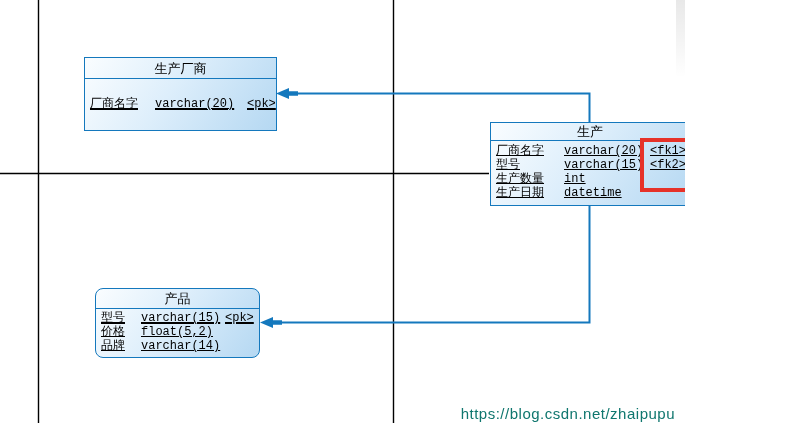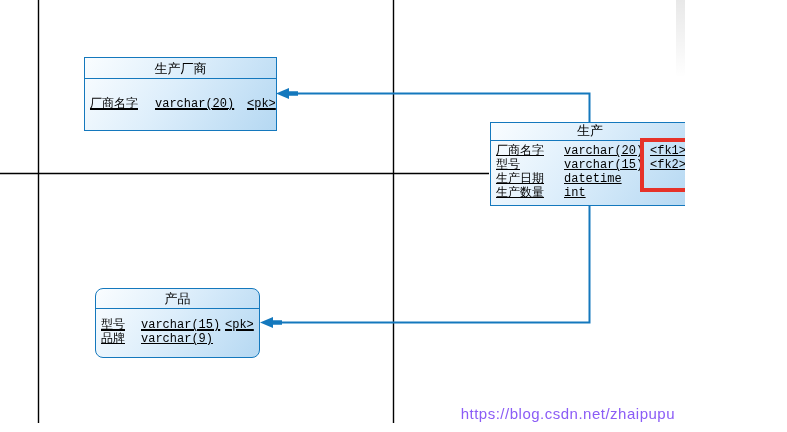--- a/index.html
+++ b/index.html
@@ -28,37 +28,37 @@
     font-family:"Liberation Mono","DejaVu Sans Mono",monospace;
     font-size:12px;line-height:1.15;white-space:nowrap;
   }
   .u{text-decoration:underline;text-underline-offset:2px;}
 
   .t1{left:84px;top:57px;width:193px;height:74px;}
   .t1 .ttl{height:20px;}
   .t1 .row{grid-template-columns:65px 92px auto;}
 
   .t2{left:490px;top:122px;width:200px;height:84px;}
-  .t2 .ttl{height:17px;font-family:Liberation Mono, monospace;}
+  .t2 .ttl{height:17px;}
   .t2 .row{grid-template-columns:68px 86px auto;}
 
   .t3{left:95px;top:288px;width:165px;height:70px;border-radius:8px;}
   .t3 .ttl{height:19px;}
   .t3 .row{grid-template-columns:40px 84px auto;}
 
   
   .hl-rect{
     position:absolute;left:640px;top:138px;width:60px;height:54px;
     border:4px solid #e63229;z-index:3;box-sizing:border-box;
   }
 
   .watermark{
     position:absolute;right:10px;bottom:10px;z-index:0;
     font-family:"Liberation Sans","DejaVu Sans",sans-serif;
-    font-size:15px;color:#8b5cf6;letter-spacing:.5px;
+    font-size:15px;color:#0f766e;letter-spacing:.5px;
   }
 
   .edge-shadow{
     position:absolute;top:0;right:0;width:9px;height:78px;z-index:0;
     background:linear-gradient(to bottom,rgba(0,0,0,0.09),rgba(0,0,0,0));
     border-radius:0 0 5px 5px;
   }
 </style>
 </head>
 <body>
@@ -102,43 +102,48 @@
         <span>厂商名字</span>
           <span>varchar(20)</span>
           <span>&lt;fk1&gt;</span>
       </div>
       <div class="row">
         <span>型号</span>
           <span>varchar(15)</span>
           <span>&lt;fk2&gt;</span>
       </div>
       <div class="row">
-        <span>生产日期</span>
-          <span>datetime</span>
+        <span>生产数量</span>
+          <span>int</span>
           <span></span>
       </div>
       <div class="row">
-        <span>生产数量</span>
-          <span>int</span>
+        <span>生产日期</span>
+          <span>datetime</span>
           <span></span>
       </div>
     </div>
   </div>
 
   <div class="etable t3">
     <div class="ttl">产品</div>
     <div class="body">
       <div class="row">
         <span class="u">型号</span>
           <span class="u">varchar(15)</span>
           <span class="u">&lt;pk&gt;</span>
       </div>
       <div class="row">
+        <span>价格</span>
+          <span>float(5,2)</span>
+          <span></span>
+      </div>
+      <div class="row">
         <span>品牌</span>
-          <span>varchar(9)</span>
+          <span>varchar(14)</span>
           <span></span>
       </div>
     </div>
   </div>
 
   <div class="hl-rect"></div>
 
   <div class="edge-shadow"></div>
 
   <div class="watermark">https://blog.csdn.net/zhaipupu</div>

